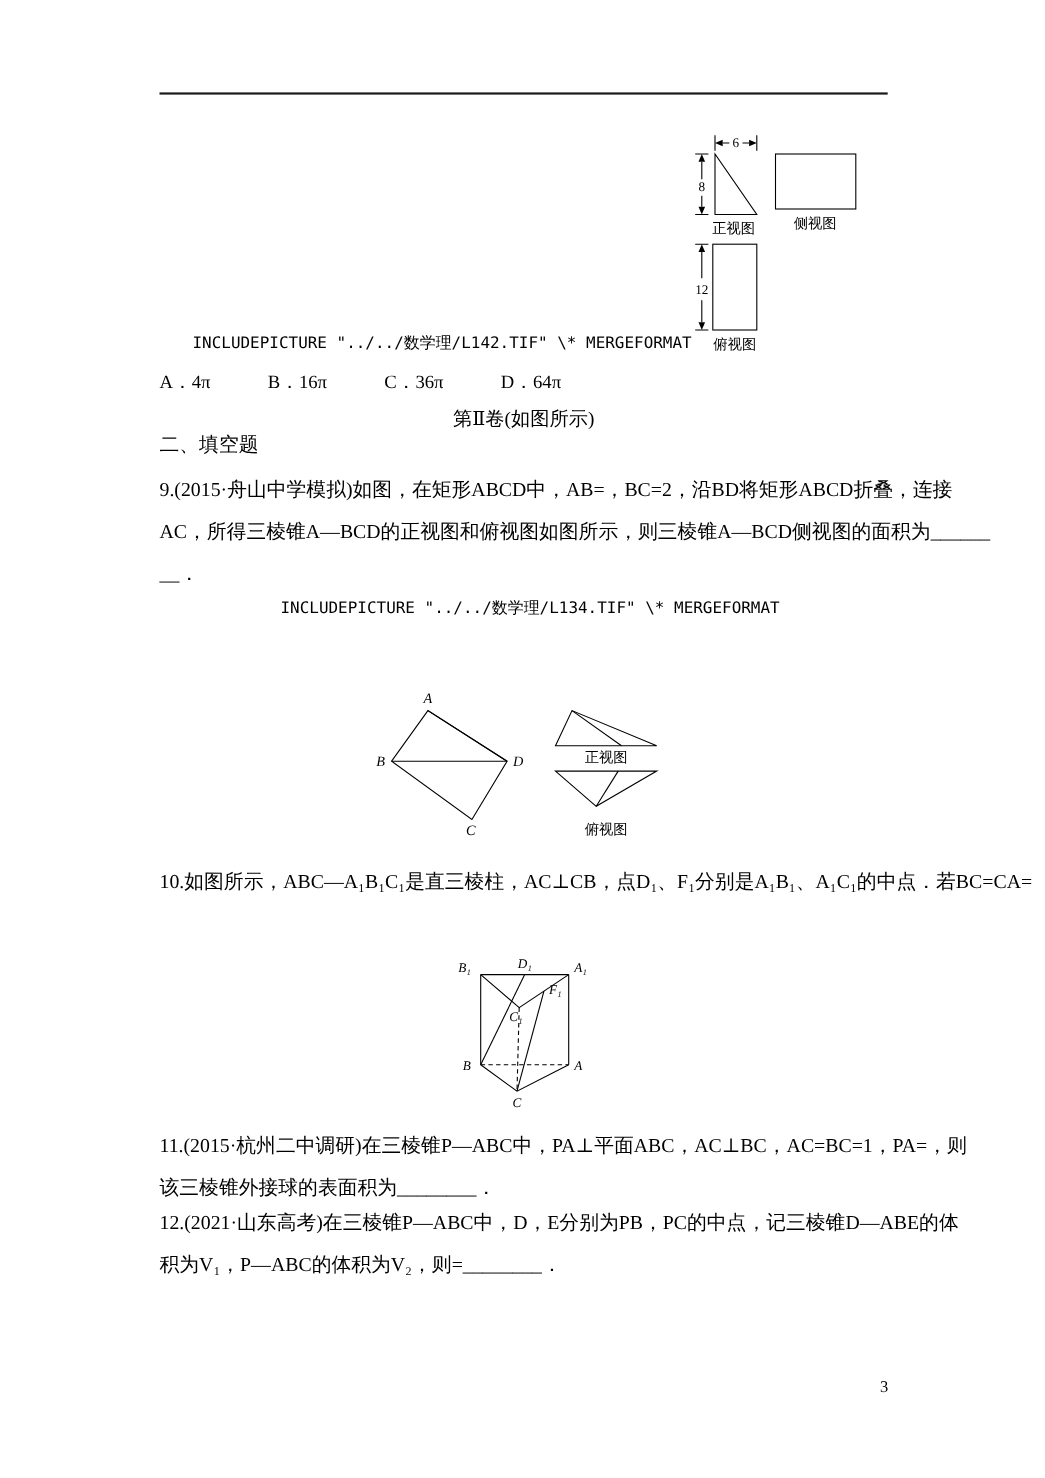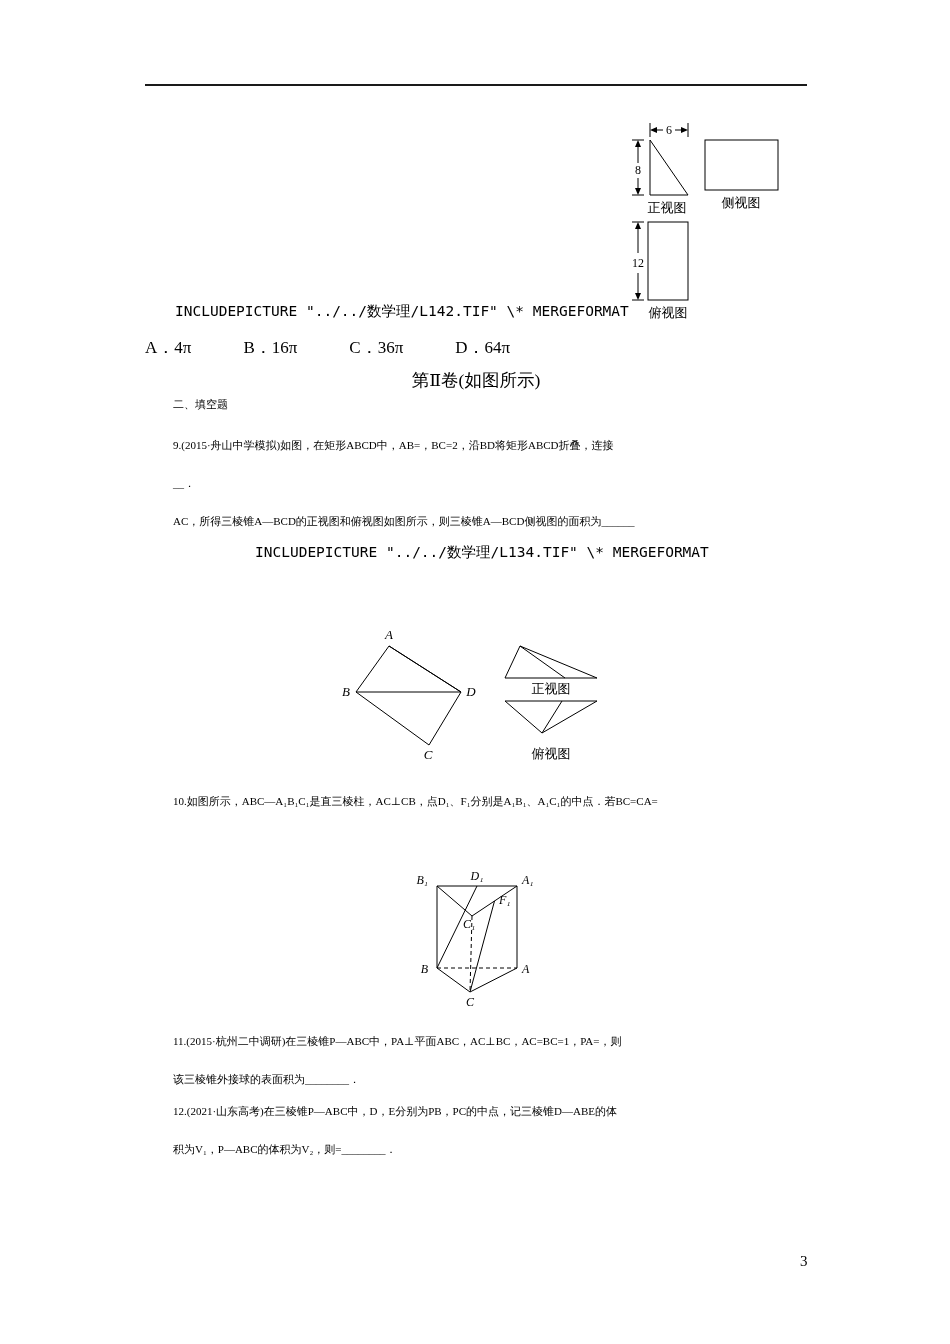--- a/index.html
+++ b/index.html
@@ -4,21 +4,21 @@
 <style>
   * { margin:0; padding:0; box-sizing:border-box; }
   html,body { background:#ffffff; }
   .page {
     position:relative; width:950px; height:1344px; margin:0 auto;
     background:#ffffff; color:#000;
     font-family:"Liberation Serif","DejaVu Serif","DejaVu Sans",serif;
     overflow:hidden;
   }
   .rule-top { position:absolute; left:145px; top:84px; width:662px; height:2px; background:#1a1a1a; }
-  .para { position:absolute; font-size:11px; line-height:38px; white-space:nowrap;margin-left:28px; }
+  .para { position:absolute; font-size:18px; line-height:38px; white-space:nowrap; }
   .mono { position:absolute; font-family:"DejaVu Sans Mono","Liberation Mono",monospace; font-size:14.5px; white-space:nowrap; }
   .options-row { position:absolute; left:145px; top:336px; display:flex; gap:52px; font-size:17px; }
   .center-title { position:absolute; left:145px; width:662px; text-align:center; font-size:17.5px; }
   .page-num { position:absolute; left:800px; top:1253px; font-size:15px; }
   svg { position:absolute; overflow:visible; }
   svg text { font-family:"Liberation Serif","DejaVu Serif","DejaVu Sans",serif; }
   .cjk-label { font-style:normal; }
 </style>
 </head>
 <body>
@@ -70,22 +70,22 @@
     <span>B．16π</span>
     <span>C．36π</span>
     <span>D．64π</span>
   </div>
 
   <div class="center-title" style="top:368px">第Ⅱ卷(如图所示)</div>
   <div class="para" style="left:145px; top:392px; line-height:24px">二、填空题</div>
 
   <div class="para" style="left:145px; top:426px">
     <div>9.(2015·舟山中学模拟)如图，在矩形ABCD中，AB=，BC=2，沿BD将矩形ABCD折叠，连接</div>
+    <div>AC，所得三棱锥A—BCD的正视图和俯视图如图所示，则三棱锥A—BCD侧视图的面积为______</div>
     <div>__．</div>
-    <div>AC，所得三棱锥A—BCD的正视图和俯视图如图所示，则三棱锥A—BCD侧视图的面积为______</div>
   </div>
 
   <div class="mono" style="left:255px; top:543px">INCLUDEPICTURE "../../数学理/L134.TIF" \* MERGEFORMAT</div>
 
   <svg style="left:330px; top:625px" width="290" height="150" viewBox="0 0 290 150">
     <g stroke="#000" stroke-width="1" fill="none">
       <path d="M59,21 L26,67 L99,120 L131,67 Z"></path>
       <path d="M26,67 L131,67"></path>
       <path d="M59,21 L131,67"></path>
       <path d="M175,53 L190,21 L267,53 Z"></path>

